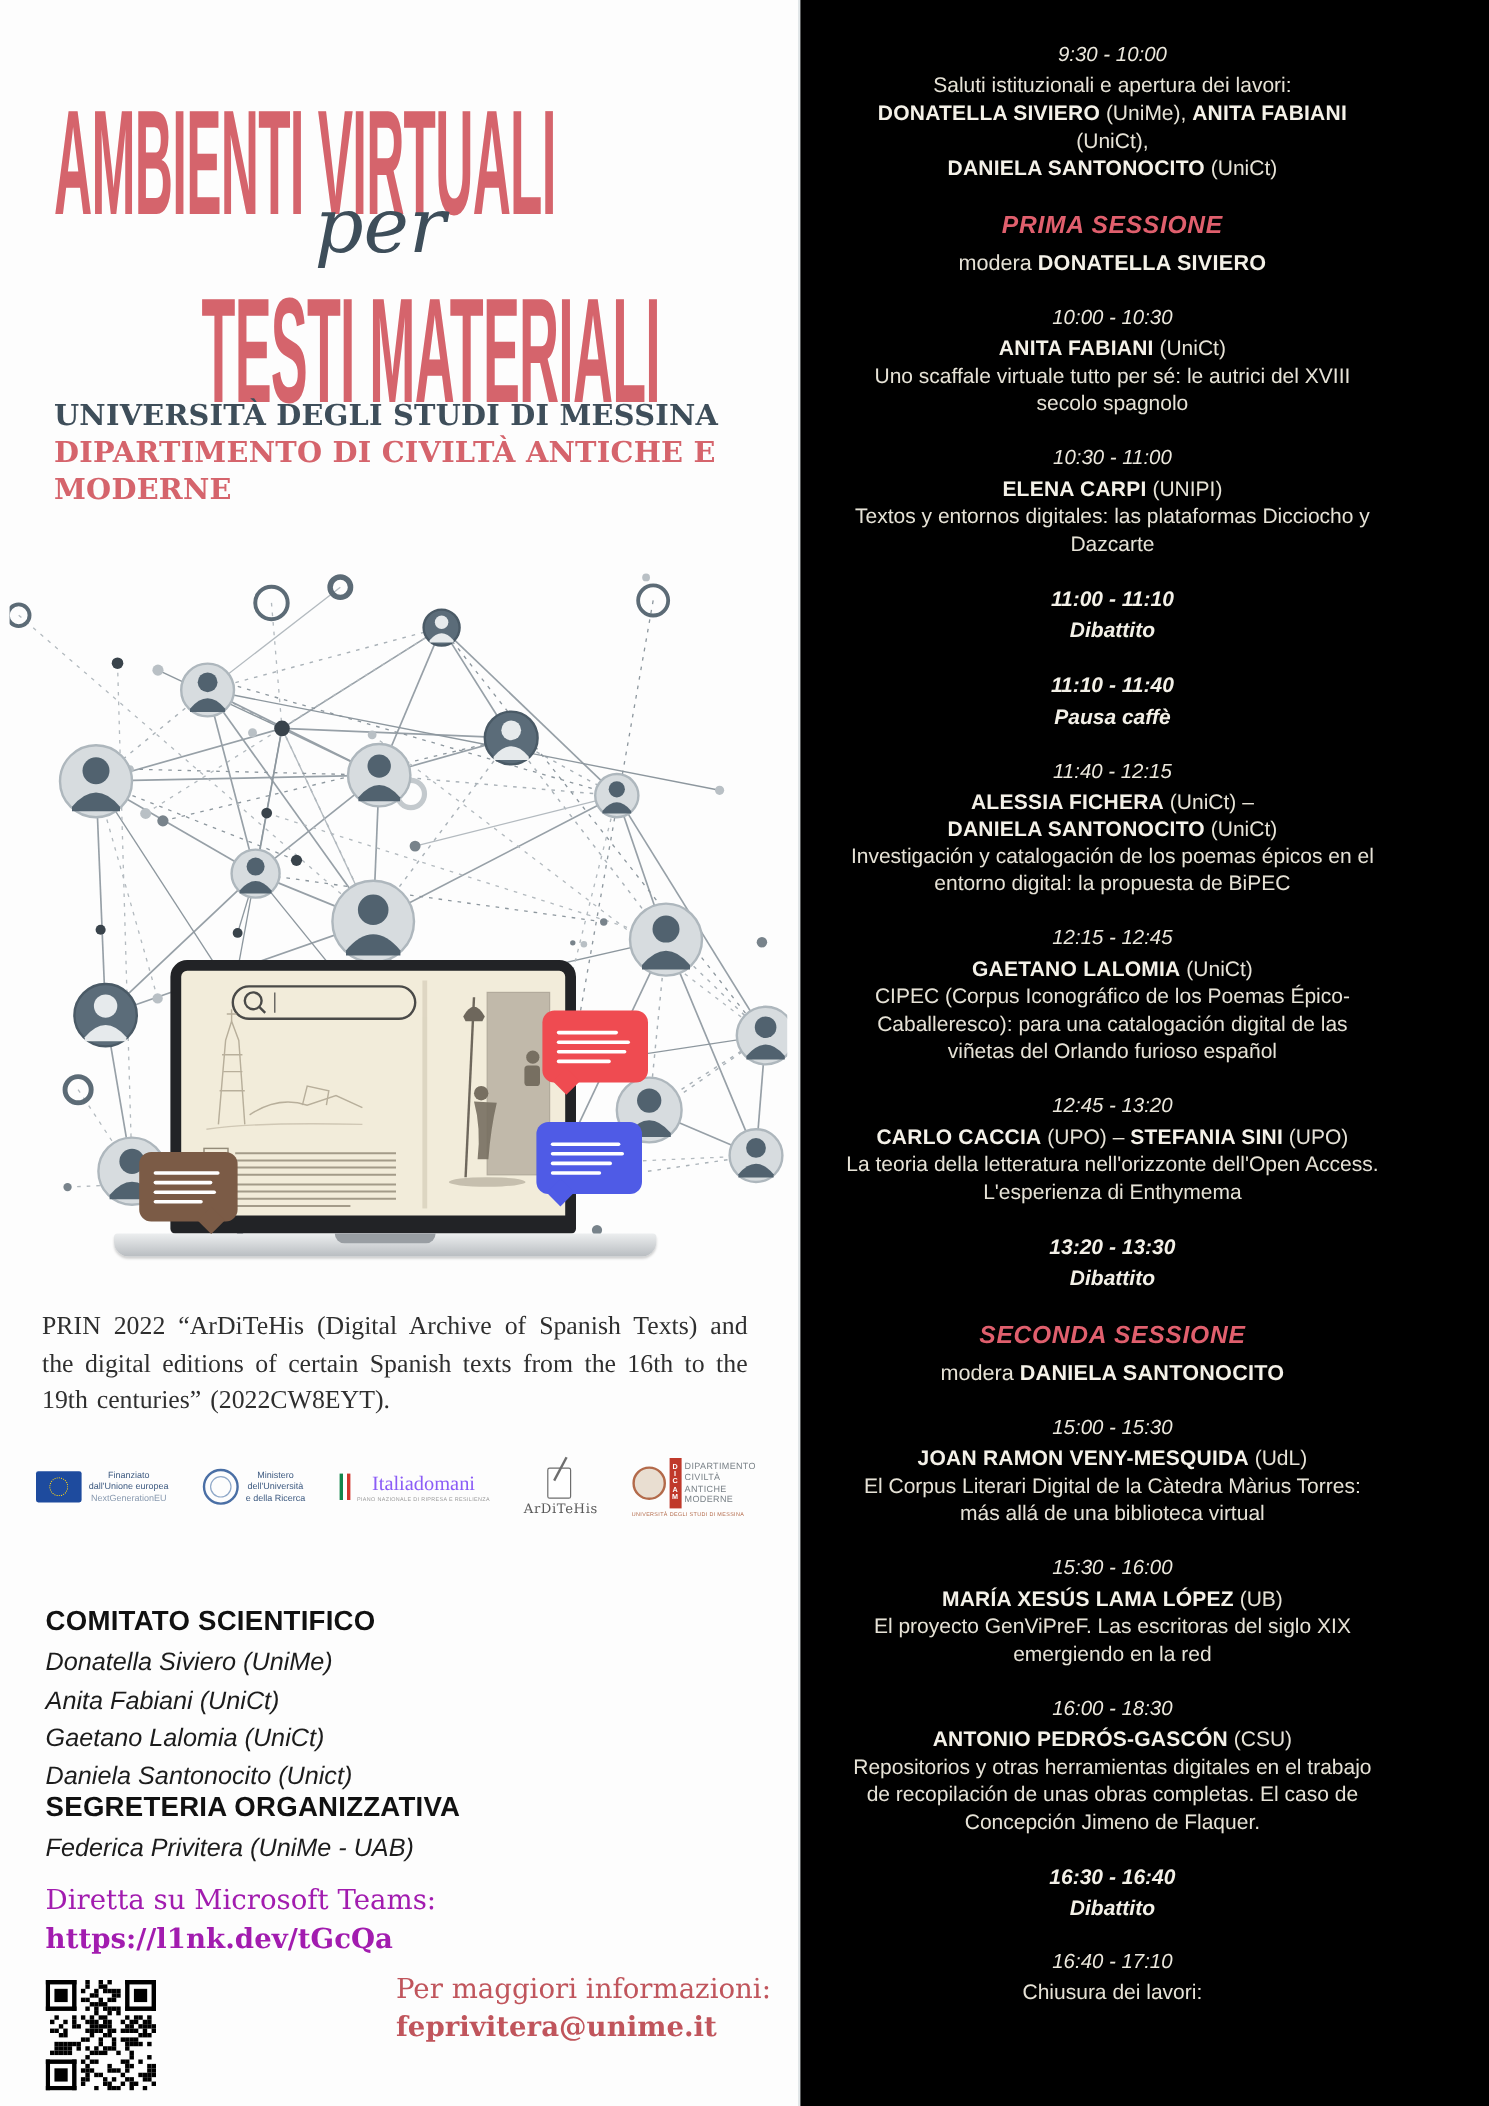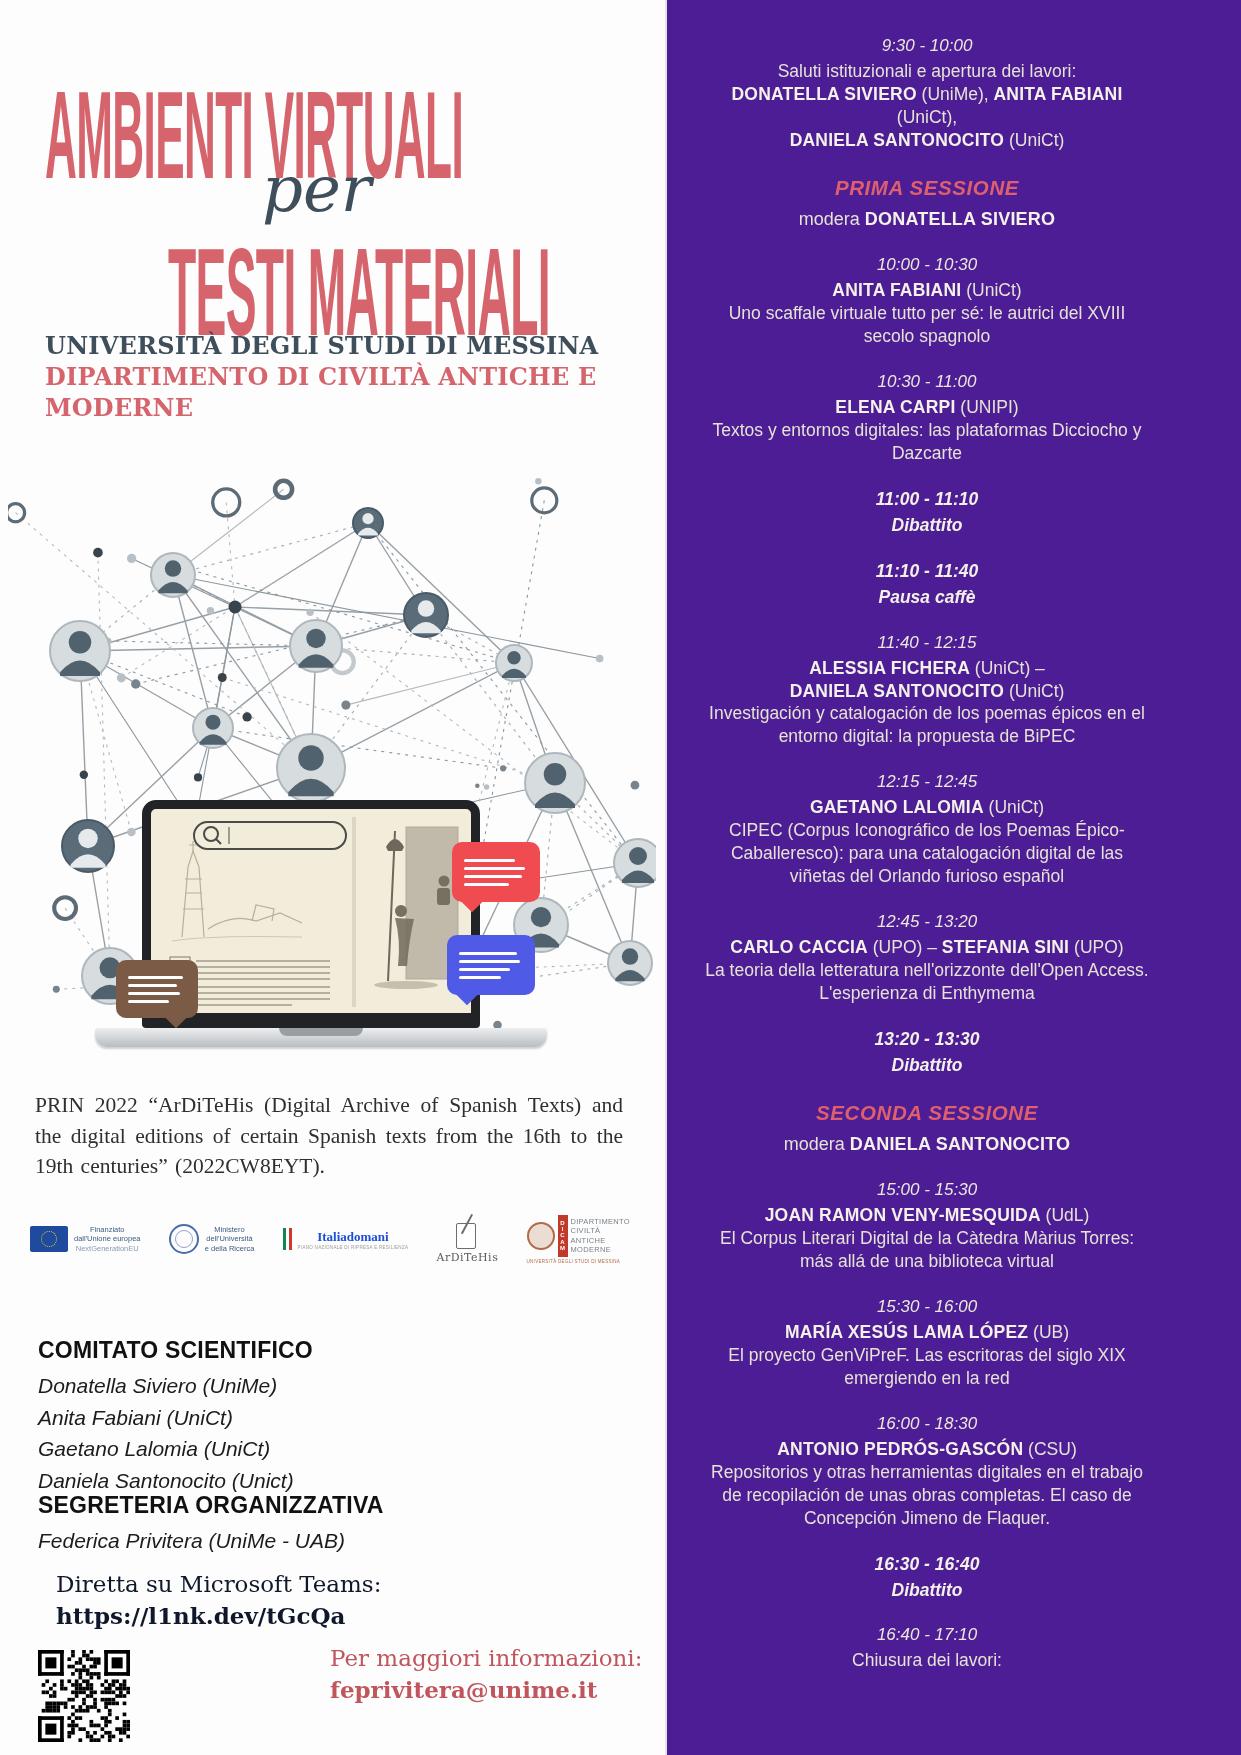--- a/index.html
+++ b/index.html
@@ -59,51 +59,51 @@
          align-items:center;justify-content:space-between;}
   .logo{display:flex;align-items:center;gap:6px;text-align:center;}
   .logo .txt{font-size:7.5px;line-height:1.25;color:#3d5a80;}
   .logo .txt .tiny{color:#8a9bb0;}
   .eu-flag{width:38px;height:26px;background:#1e4b9e;border-radius:2px;position:relative;}
   .eu-flag::after{content:"";position:absolute;left:50%;top:50%;width:14px;height:14px;
       transform:translate(-50%,-50%);border:1.5px dotted #f7d117;border-radius:50%;}
   .mur-seal{width:26px;height:26px;border:2px solid #4a6fa5;border-radius:50%;position:relative;}
   .mur-seal::after{content:"";position:absolute;inset:4px;border:1px solid #8fa8c8;border-radius:50%;}
   .ita-flag{width:9px;height:22px;background:linear-gradient(90deg,#12864c 33%,#fff 33% 66%,#d0362e 66%);}
-  .ita-title{font-family:"Liberation Serif",serif;font-weight:700;font-size:13px;color:#1d4ed8;}
+  .ita-title{font-family:"Liberation Serif",serif;font-weight:400;font-size:17px;color:#8b5cf6;}
   .ita-sub{font-size:4.5px;color:#9a9a9a;letter-spacing:.3px;}
   .ardi-mark{width:34px;height:34px;position:relative;}
   .ardi-mark .tab{position:absolute;left:6px;top:8px;width:18px;height:24px;border:1.5px solid #6d6d6d;
       border-radius:2px;background:#fff;}
   .ardi-mark .pen{position:absolute;left:16px;top:-2px;width:1.5px;height:22px;background:#6d6d6d;
       transform:rotate(28deg);}
   .ardi-name{font-family:"DejaVu Serif",serif;font-size:11px;color:#5a5a5a;letter-spacing:.5px;}
   .dicam{display:flex;align-items:center;gap:3px;}
   .dicam-seal{width:24px;height:24px;border-radius:50%;border:2px solid #b36a4a;background:#e9ded1;}
   .dicam-bar{width:10px;height:42px;background:#c0392b;color:#fff;font-size:6px;font-weight:700;
       display:flex;flex-direction:column;align-items:center;justify-content:center;line-height:1.05;}
   .dicam-txt{font-size:7.5px;line-height:1.25;color:#7a8288;letter-spacing:.3px;}
   .dicam-sub{font-size:4.5px;color:#b36a4a;margin-top:2px;letter-spacing:.3px;}
 
   
   .block-h{font-weight:700;font-size:23px;color:#111;margin-bottom:6px;letter-spacing:.2px;}
   .member{font-style:italic;font-size:21px;color:#1c1c1c;line-height:1.5;}
   .committee{position:absolute;left:38px;top:1337px;}
   .segreteria{position:absolute;left:38px;top:1492px;}
 
-  .streaming{position:absolute;left:56px;top:1568px;font-family:"DejaVu Serif",serif;
-             font-size:23px;color:#0f172a;line-height:1.4;}
+  .streaming{position:absolute;left:38px;top:1568px;font-family:"DejaVu Serif",serif;
+             font-size:23px;color:#a21caf;line-height:1.4;}
   .streaming .url{font-weight:700;}
   .qr{position:absolute;left:38px;top:1650px;width:92px;height:92px;}
   .contact{position:absolute;left:330px;top:1642px;font-family:"DejaVu Serif",serif;
            font-size:23px;color:#c0555c;line-height:1.4;}
   .contact .email{font-weight:700;}
 
   
-  .panel{position:absolute;left:665px;top:0;width:576px;height:1755px;background:#4c1d95;
+  .panel{position:absolute;left:665px;top:0;width:576px;height:1755px;background:#000000;
          border-left:2px solid #e1e6e8;box-sizing:border-box;padding:36px 90px 20px 36px;
          text-align:center;color:#e7e3d8;overflow:hidden;}
   .p-item{margin-bottom:24px;}
   .p-time{font-style:italic;font-size:17px;color:#ece8dd;margin-bottom:4px;}
   .p-line{font-size:17.5px;line-height:1.31;color:#e6e2d6;}
   .strong{font-weight:700;color:#f4f1e8;letter-spacing:.2px;}
   .em{}
   .brk .p-time,.brk .p-line{font-weight:700;font-style:italic;color:#f3f0e7;font-size:17.5px;}
   .session .session-title{color:#e05f6d;font-weight:700;font-style:italic;font-size:20.5px;
       letter-spacing:.6px;margin-bottom:8px;}

